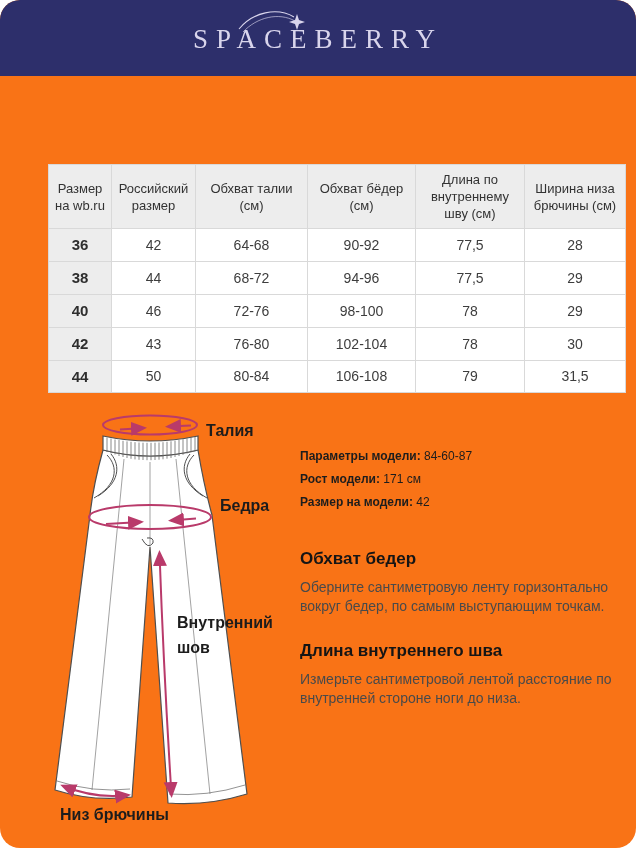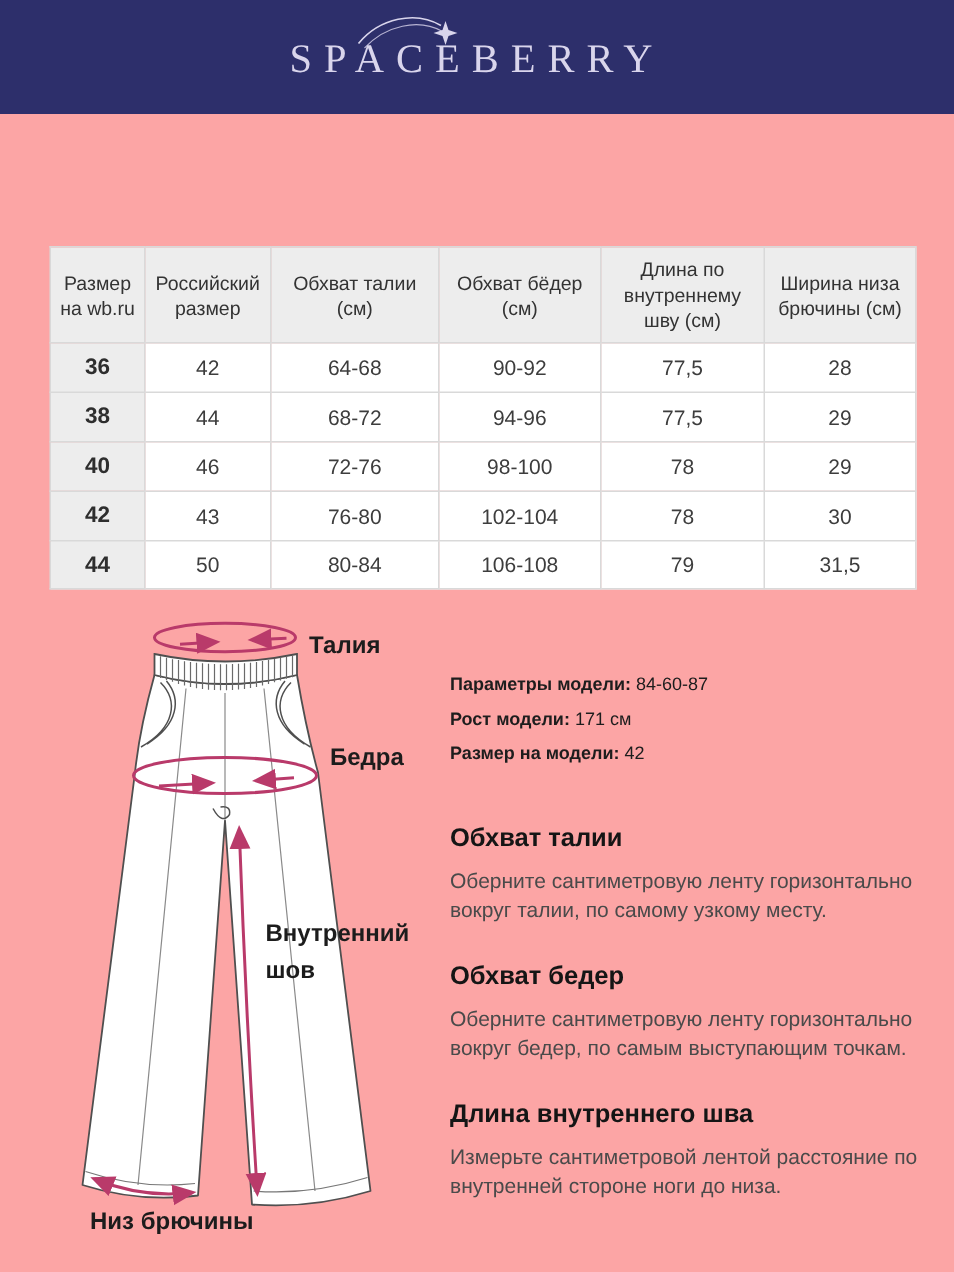--- a/index.html
+++ b/index.html
@@ -1,27 +1,27 @@
 <!DOCTYPE html>
 <html><head>
 <meta charset="utf-8">
 <style>
   html,body{margin:0;padding:0;background:#ffffff;}
   body{font-family:"Liberation Sans","DejaVu Sans",sans-serif;}
-  .page{position:relative;width:636px;height:848px;background:#fca5a5;overflow:hidden;}
+  .page{position:relative;width:636px;height:848px;background:#f97316;overflow:hidden;border-radius:20px;}
 
   
   .brand-band{position:absolute;left:0;top:0;width:636px;height:76px;background:#2d2f6b;}
   .logo-text{position:absolute;left:0;top:24px;width:636px;text-align:center;
     color:#d9d5ec;font-size:27px;letter-spacing:8px;font-weight:400;
     font-family:"Liberation Serif","DejaVu Serif",serif;}
   .swoosh{position:absolute;left:237px;top:5px;}
 
   
-  table.size{position:absolute;left:33px;top:164px;border-collapse:collapse;table-layout:fixed;
+  table.size{position:absolute;left:48px;top:164px;border-collapse:collapse;table-layout:fixed;
     font-size:13px;color:#3a3a3a;}
   table.size td,table.size th{border:1px solid #d9d9d9;text-align:center;vertical-align:middle;
     padding:6px 3px;font-weight:400;line-height:1.32;}
   table.size thead th{background:#ededed;color:#333;height:44px;}
   table.size tbody td{height:15px;font-size:14px;color:#3d3d3d;background:#ffffff;}
   table.size tbody td.rowhead{background:#ededed;font-weight:700;font-size:15px;color:#2e2e2e;}
 
   
   .diagram{position:absolute;left:20px;top:398px;width:290px;height:450px;}
   .diagram svg{position:absolute;left:0;top:0;}
@@ -171,24 +171,20 @@
       <span class="lab">Рост модели:</span>
       <span>171 см</span>
     </div>
     <div class="model-line">
       <span class="lab">Размер на модели:</span>
       <span>42</span>
     </div>
 
     <div class="sections">
       <div class="m-section">
-        <h3>Обхват талии</h3>
-        <p>Оберните сантиметровую ленту горизонтально вокруг талии, по самому узкому месту.</p>
-      </div>
-      <div class="m-section">
         <h3>Обхват бедер</h3>
         <p>Оберните сантиметровую ленту горизонтально вокруг бедер, по самым выступающим точкам.</p>
       </div>
       <div class="m-section">
         <h3>Длина внутреннего шва</h3>
         <p>Измерьте сантиметровой лентой расстояние по внутренней стороне ноги до низа.</p>
       </div>
     </div>
   </div>
 

